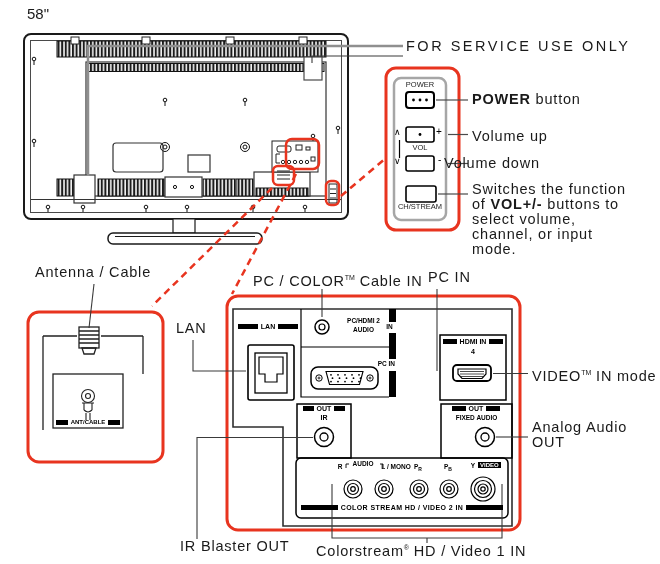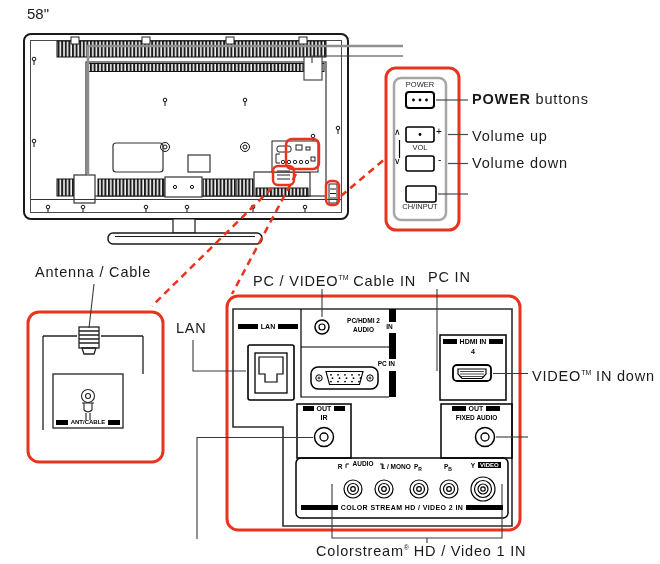--- a/index.html
+++ b/index.html
@@ -310,44 +310,57 @@
     <polyline points="193,340 193,371 246,371"></polyline>
     <line x1="493" y1="373.5" x2="528" y2="373.5"></line>
     <line x1="496" y1="437" x2="528" y2="437"></line>
     <polyline points="313,437.5 197,437.5 197,539"></polyline>
     <path d="M332,484 V538 H502 V484 M427,538 V543"></path>
   </g>
 </svg>
 
 <div class="lbl" style="left:27px;top:6px;font-size:15px;letter-spacing:0">58"</div>
 
+<div class="lbl" style="left:406px;top:39px;letter-spacing:2.5px">FOR SERVICE USE ONLY</div>
 
 <div class="keytext ctr" style="left:394px;top:81px;width:52px">POWER</div>
 <div class="sym" style="left:394px;top:128px">∧</div>
 <div class="sym" style="left:436px;top:127px;font-size:10px">+</div>
 <div class="keytext ctr" style="left:406px;top:144px;width:28px">VOL</div>
 <div class="sym" style="left:394px;top:157px">∨</div>
 <div class="sym" style="left:438px;top:155px;font-size:10px">-</div>
-<div class="keytext ctr" style="left:391px;top:203px;width:58px">CH/INPUT</div>
+<div class="keytext ctr" style="left:391px;top:203px;width:58px">CH/STREAM</div>
 
 <div class="lbl" style="left:472px;top:92px">
-  <b>POWER</b><span> buttons</span>
+  <b>POWER</b><span> button</span>
 </div>
 <div class="lbl" style="left:472px;top:129px">Volume up</div>
-<div class="lbl" style="left:472px;top:156px">Volume down</div>
+<div class="lbl" style="left:444px;top:156px">Volume down</div>
+<div class="lbl switchblock" style="left:472px;top:182px">
+  <div>Switches the function</div>
+  <div><span>of </span><b>VOL+/-</b><span> buttons to</span></div>
+  <div>select volume,</div>
+  <div>channel, or input</div>
+  <div>mode.</div>
+</div>
 
 <div class="lbl" style="left:35px;top:265px">Antenna / Cable</div>
 <div class="lbl" style="left:253px;top:270px">
-  <span>PC / VIDEO</span><sup>TM</sup><span> Cable IN</span>
+  <span>PC / COLOR</span><sup>TM</sup><span> Cable IN</span>
 </div>
 <div class="lbl" style="left:428px;top:270px">PC IN</div>
 <div class="lbl" style="left:176px;top:321px">LAN</div>
 <div class="lbl" style="left:532px;top:365px">
-  <span>VIDEO</span><sup>TM</sup><span> IN down</span>
-</div>
+  <span>VIDEO</span><sup>TM</sup><span> IN mode</span>
+</div>
+<div class="lbl" style="left:532px;top:420px">
+  <div>Analog Audio</div>
+  <div>OUT</div>
+</div>
+<div class="lbl" style="left:180px;top:539px">IR Blaster OUT</div>
 <div class="lbl" style="left:316px;top:540px">
   <span>Colorstream</span><sup>®</sup><span> HD / Video 1 IN</span>
 </div>
 
 <div class="tagbar" style="left:238px;top:323px;width:60px">
   <span class="bar"></span>
       <span class="txt">LAN</span>
       <span class="bar"></span>
 </div>
 <div class="tagbar" style="left:443px;top:338px;width:60px">

